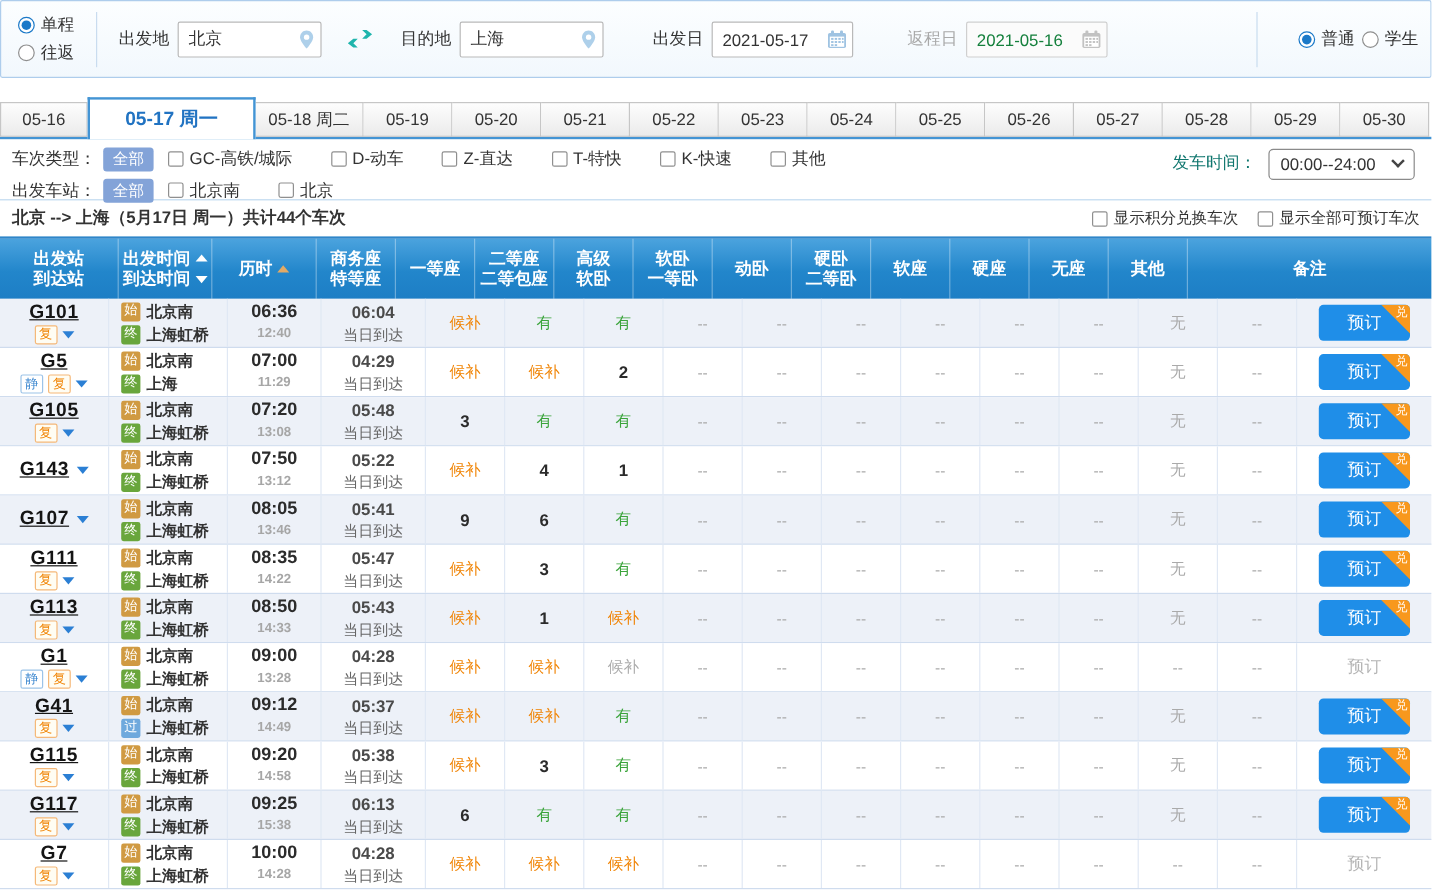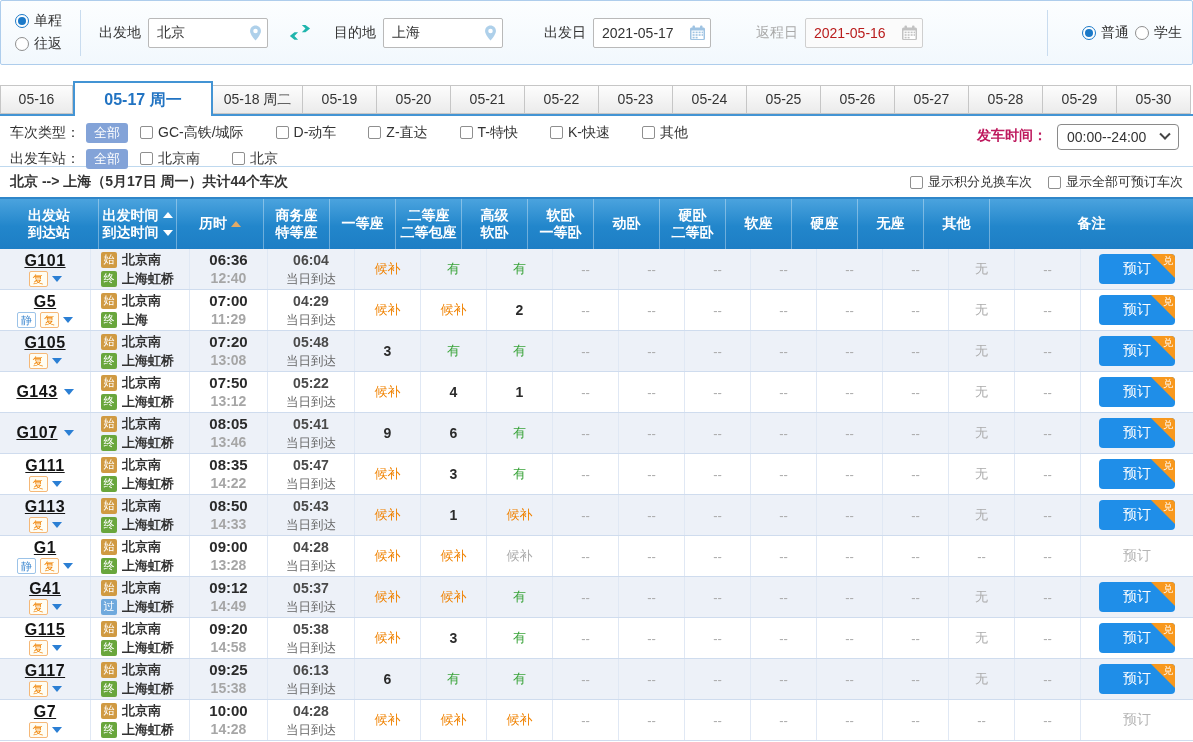--- a/index.html
+++ b/index.html
@@ -18,21 +18,21 @@
   .radio.checked::after { content:''; width:8px; height:8px; border-radius:50%; background:#1b79c8; }
   .v-div { width:1px; height:46px; background:#c9dcef; margin:0 18px; }
   .field { display:flex; align-items:center; gap:7px; font-size:14px; color:#333; }
   .inp-box { position:relative; width:120px; height:30px; border:1px solid #b9b9b9; background:#fff;
     display:flex; align-items:center; border-radius:2px; }
   .inp-box input { border:none; outline:none; background:transparent; width:100%; height:100%;
     padding:0 26px 0 8px; font-size:14px; color:#333; font-family:inherit; }
   .inp-box .r-icon { position:absolute; right:4px; top:50%; transform:translateY(-50%); }
   .field.disabled { color:#a9a9a9; }
   .field.disabled .inp-box { border-color:#cfcfcf; background:#fbfbfb; }
-  .field.disabled input { color:#b91c1c; }
+  .field.disabled input { color:#15803d; }
   .swap-btn { margin:0 20px; cursor:pointer; display:flex; align-items:center; }
   .right-zone { margin-left:auto; display:flex; align-items:center; gap:16px; }
   .pass-types { display:flex; gap:6px; }
   .query-col { display:flex; flex-direction:column; gap:6px; align-items:flex-start; }
   .query-btn { width:96px; height:32px; background:#ff8604; color:#fff; border:none; border-radius:3px;
     font-size:16px; cursor:pointer; font-family:inherit; }
   .cb-item { display:flex; align-items:center; gap:5px; font-size:14px; color:#333; cursor:pointer; }
   .checkbox { width:13px; height:13px; border:1px solid #8f8f8f; border-radius:2px; background:#fff; flex:0 0 auto; }
 
   
@@ -52,21 +52,21 @@
   .filter-row { display:flex; align-items:center; height:23px; font-size:14px; }
   .filter-label { font-weight:normal; color:#333; }
   .all-badge { background:#83a3d8; color:#fff; border-radius:3px; padding:1px 8px; font-size:13px;
     margin:0 12px 0 6px; cursor:pointer; }
   .filter-row .cb-item { margin-right:32px; }
   .time-select { position:absolute; right:14px; top:8px; width:122px; height:26px;
     border:1px solid #8a8a8a; border-radius:4px; background:#fff; display:flex; align-items:center;
     justify-content:space-between; padding:0 9px; font-size:14px; color:#333; cursor:pointer; }
   .chev { width:8px; height:8px; border-right:2px solid #444; border-bottom:2px solid #444;
     transform:rotate(45deg) translate(-2px,-2px); }
-  .time-label { font-weight:bold; position:absolute; right:146px; top:11px; font-size:14px; color:#be185d; }
+  .time-label { font-weight:normal; position:absolute; right:146px; top:11px; font-size:14px; color:#0f766e; }
 
   
   .summary { display:flex; align-items:center; height:30px; padding:0 10px; font-size:14px; color:#333; }
   .route-bold { font-weight:bold; }
   .tip { margin-left:42px; }
   .tip a { color:#2b7bc4; text-decoration:none; cursor:pointer; }
   .summary-right { margin-left:auto; display:flex; gap:16px; }
   .summary-right .cb-item { font-size:13px; }
 
   
@@ -104,21 +104,21 @@
 
   .st-line { display:flex; align-items:center; gap:5px; line-height:19px; font-weight:bold;
     color:#333; font-size:13px; }
   .tag { width:16px; height:16px; border-radius:2px; color:#fff; font-size:11px; font-weight:normal;
     display:inline-flex; align-items:center; justify-content:center; flex:0 0 auto; }
   .tag-start { background:#d09a42; }
   .tag-end { background:#69a63c; }
   .tag-pass { background:#6fa9dd; }
 
   .dep { font-weight:bold; font-size:15px; color:#2b2b2b; line-height:19px; }
-  .arr { font-weight:bold; font-size:14px; color:#a6a6a6; line-height:19px; }
+  .arr { font-weight:bold; font-size:11px; color:#a6a6a6; line-height:19px; }
   .dur { font-weight:bold; font-size:14px; color:#4a4a4a; line-height:19px; }
   .durnote { font-size:12.5px; color:#666; line-height:18px; }
 
   .s-orange { color:#f08200; }
   .s-green { color:#3ba43b; }
   .s-dark { color:#2b2b2b; font-weight:bold; font-size:14px; }
   .s-gray { color:#aaa; }
 
   .book-btn { position:relative; width:76px; height:30px; background:#1f8ee8; border-radius:4px;
     color:#fff; font-size:14px; display:flex; align-items:center; justify-content:center;

